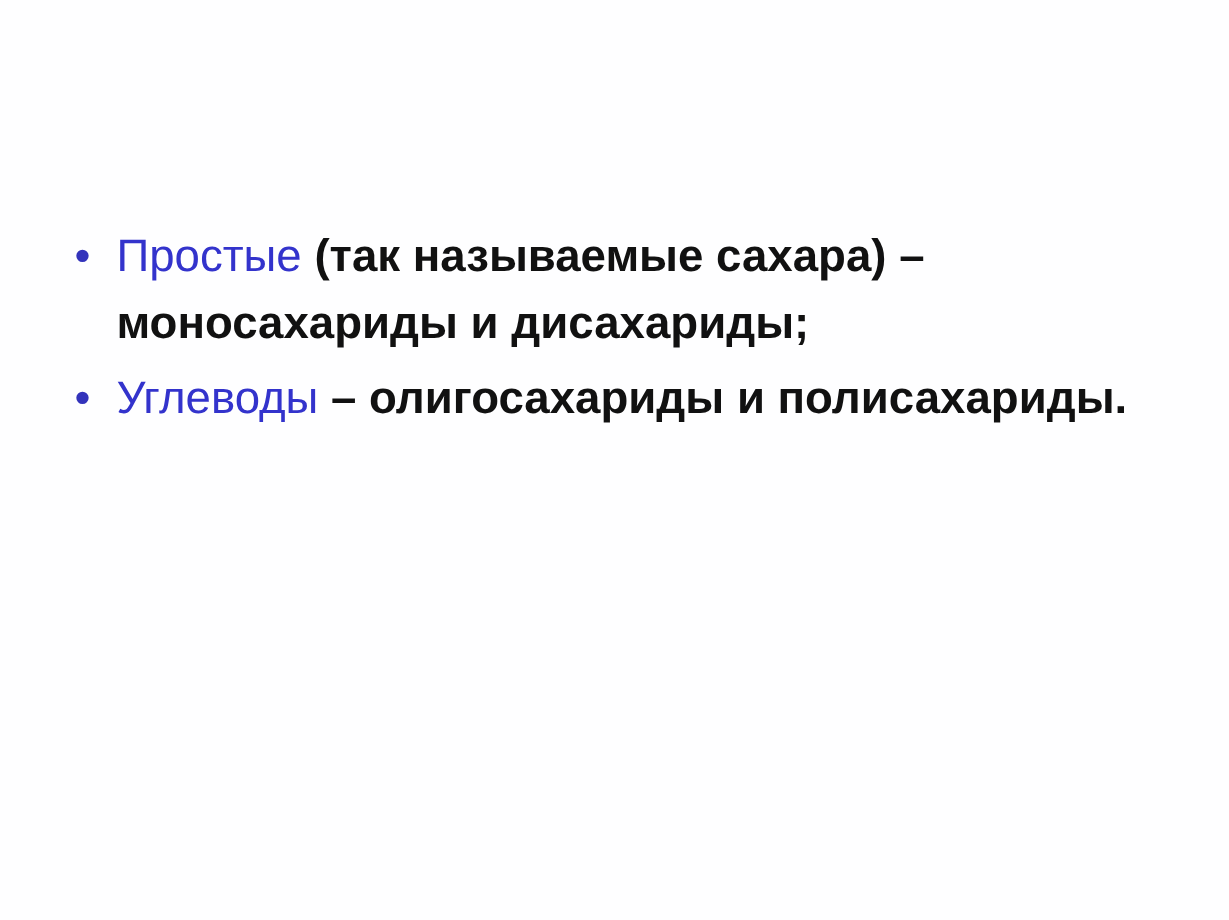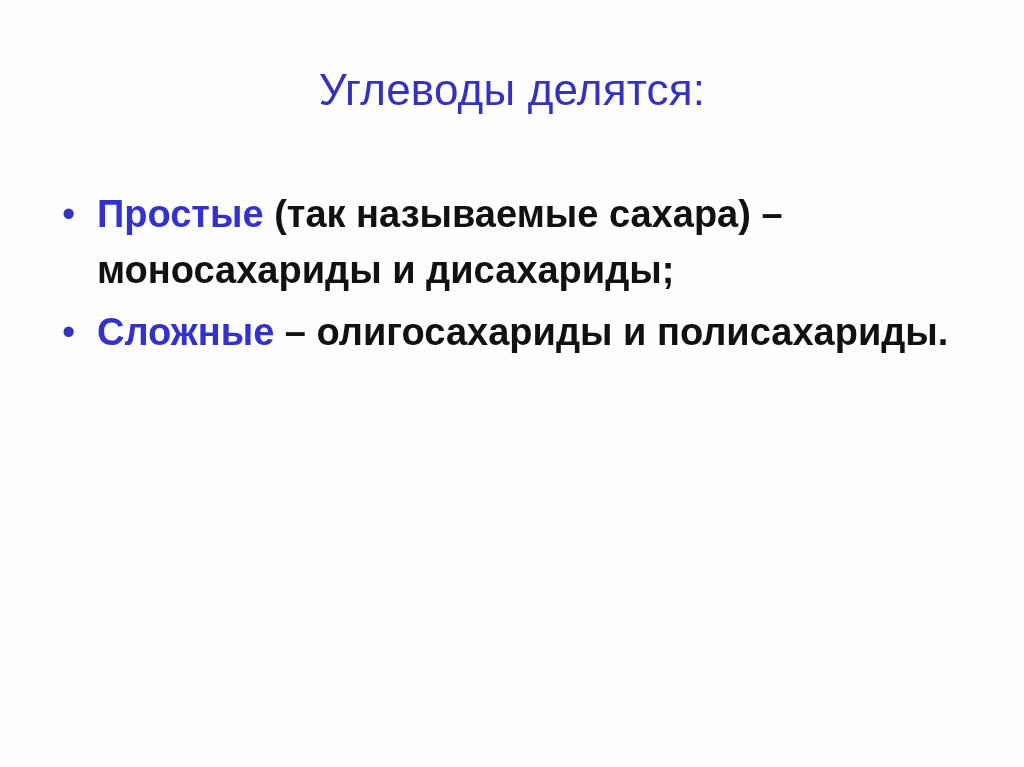--- a/index.html
+++ b/index.html
@@ -58,41 +58,40 @@
   .bullet-text {
     flex: 1 1 auto;
     font-size: 38px;
     line-height: 56px;
     color: #111111;
     font-weight: 400;
     text-align: left;
   }
   .term {
     color: #3333cc;
-    font-weight: 700;
+    font-weight: 400;
   }
   .rest {
     color: #111111;
     font-weight: 700;
   }
 </style>
 </head>
 <body>
 
 <div class="slide">
 
-  <div class="slide-title">Углеводы делятся:</div>
 
   <div class="body-block">
 
     <div class="bullet-item">
       <span class="bullet-marker">•</span>
       <span class="bullet-text"><span class="term">Простые</span><span class="rest"> (так называемые сахара) – моносахариды и дисахариды;</span></span>
     </div>
 
     <div class="bullet-item">
       <span class="bullet-marker">•</span>
-      <span class="bullet-text"><span class="term">Сложные</span><span class="rest"> – олигосахариды и полисахариды.</span></span>
+      <span class="bullet-text"><span class="term">Углеводы</span><span class="rest"> – олигосахариды и полисахариды.</span></span>
     </div>
 
   </div>
 
 </div>
 
 </body></html>

